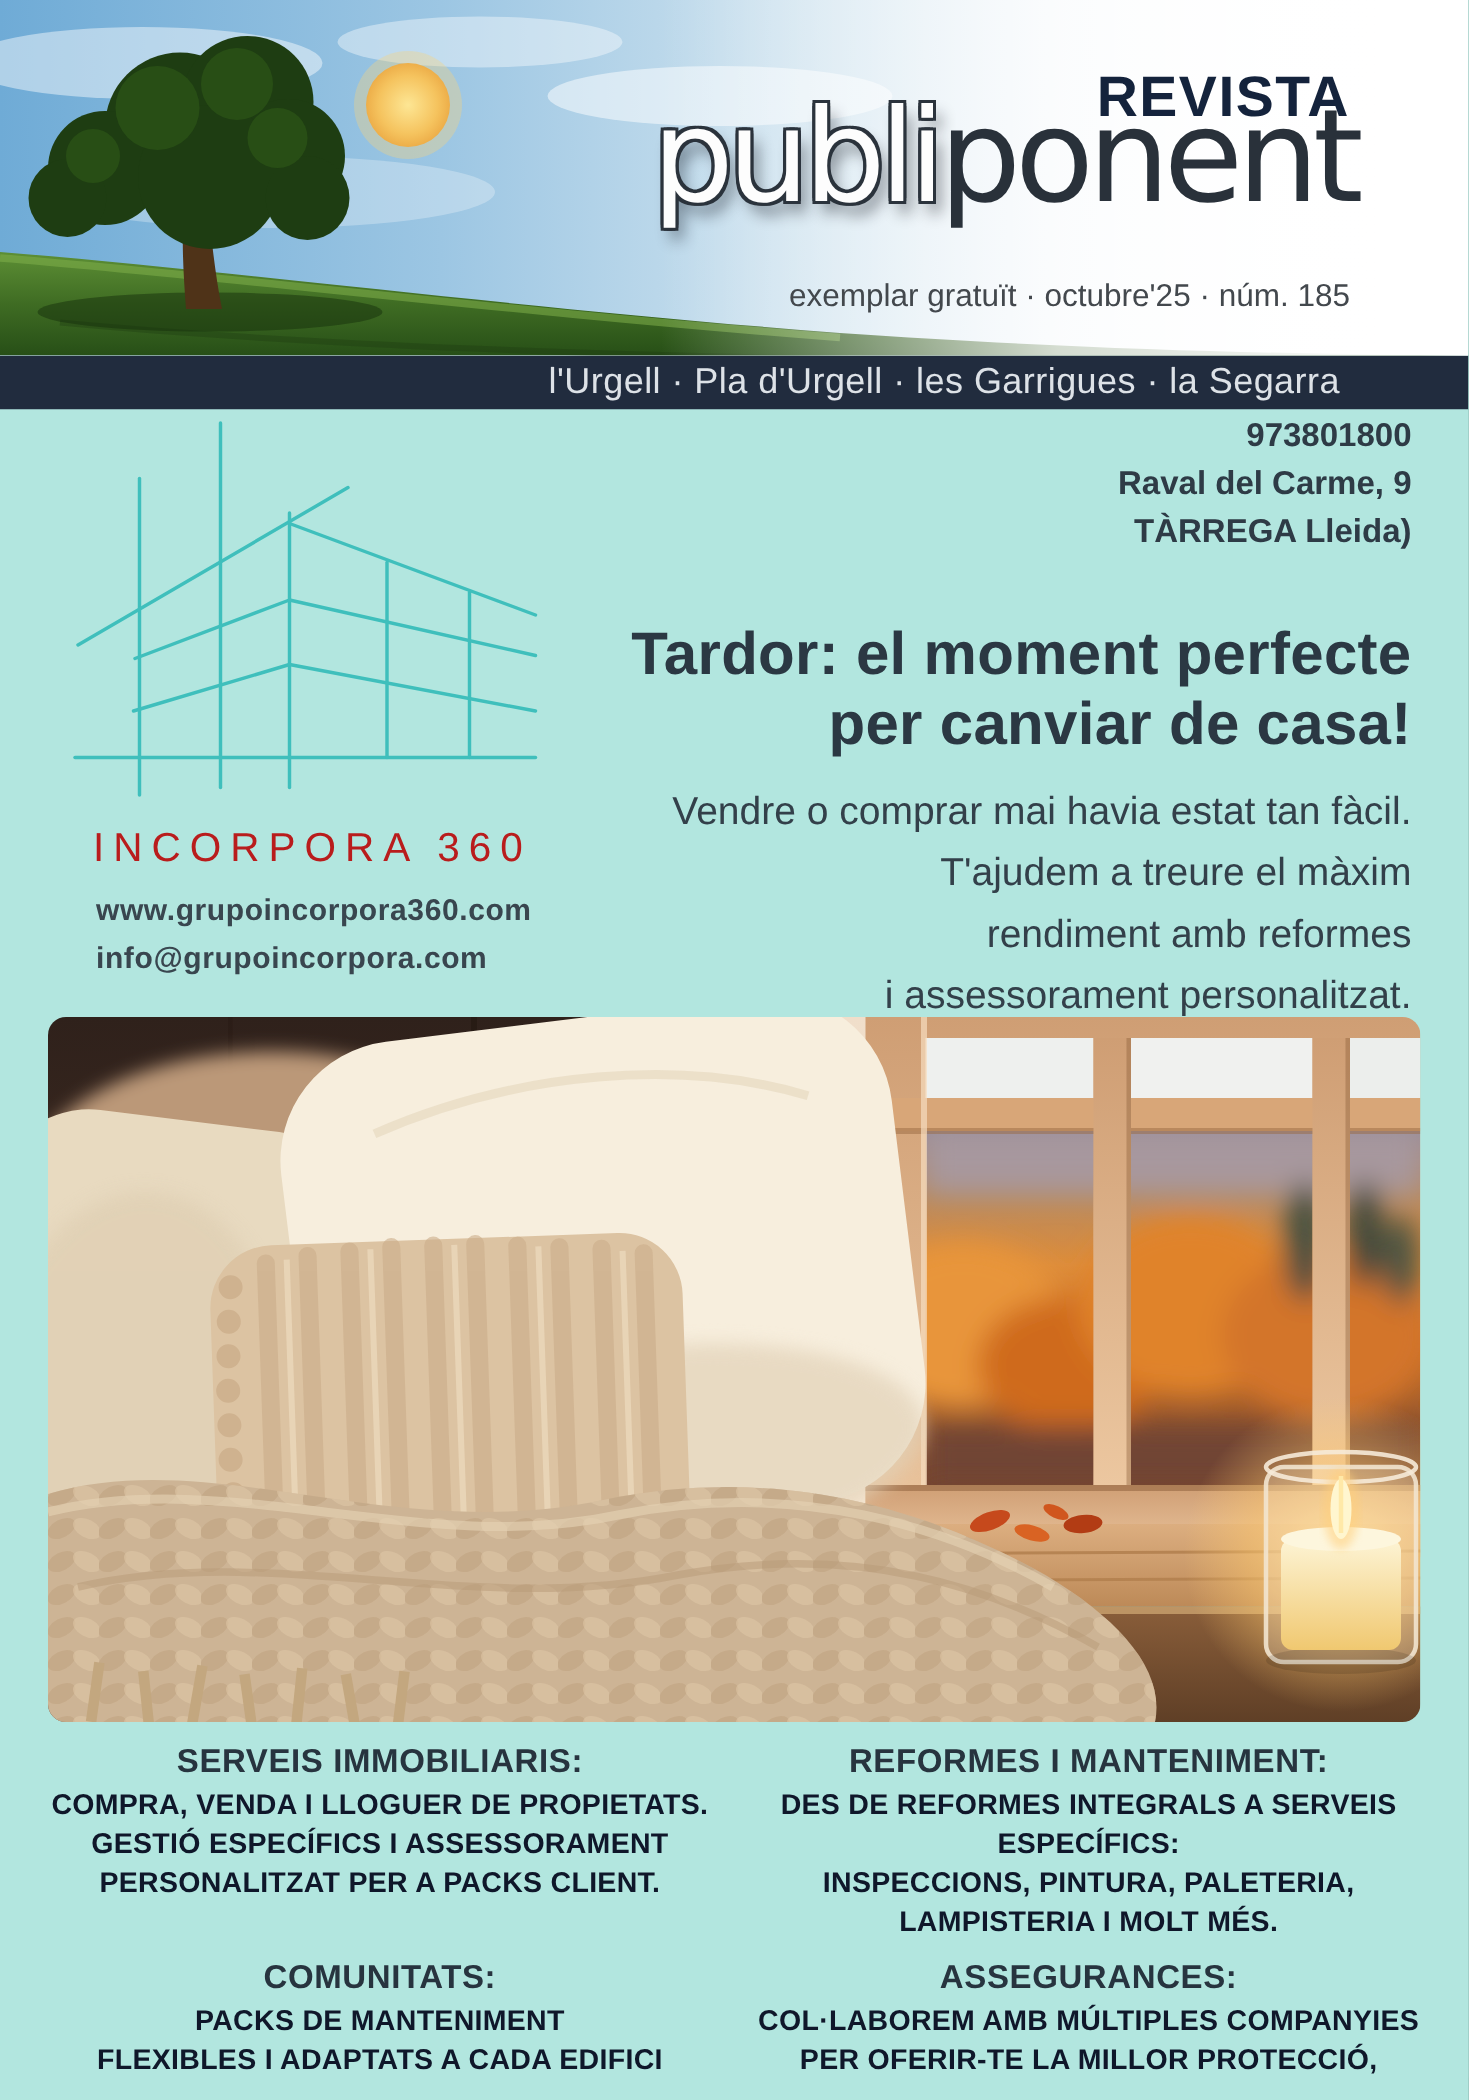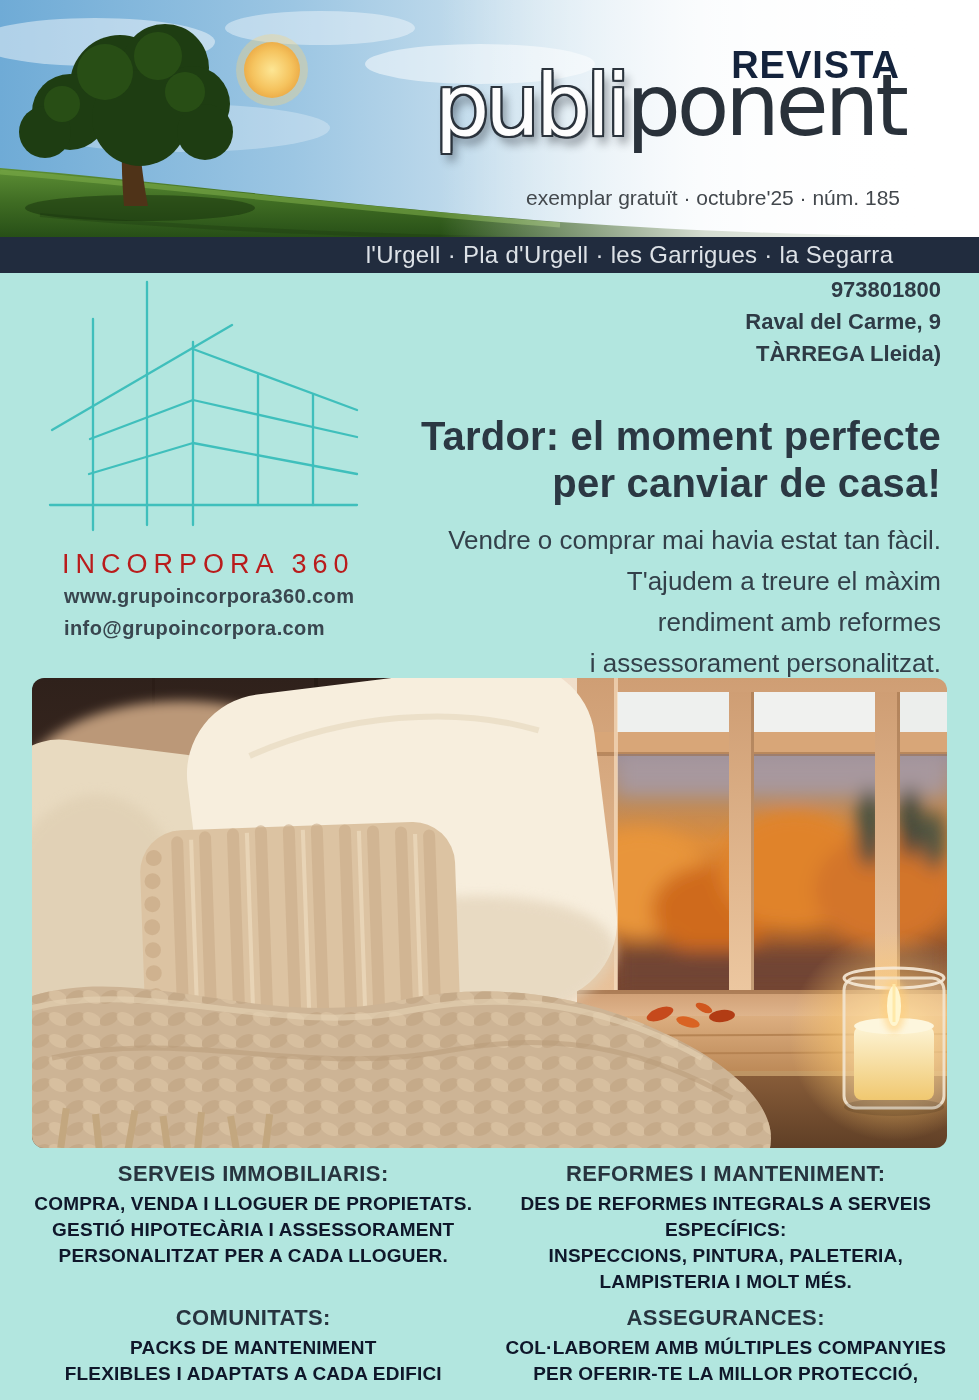--- a/index.html
+++ b/index.html
@@ -22,21 +22,21 @@
   .region-bar{width:979px;height:36px;background:#212c3e;display:flex;align-items:center;
               justify-content:center;padding-left:280px;box-sizing:border-box;}
   .region-bar span{color:#dde2e7;font-size:24px;font-weight:500;letter-spacing:.3px;}
   
   .main{position:relative;width:979px;height:1112px;background:#b2e6df;}
   .contact{position:absolute;top:1px;right:38px;text-align:right;font-size:22px;
            font-weight:600;line-height:1.45;color:#2e3b46;}
   .logo-area{position:absolute;left:40px;top:4px;width:330px;}
   .logo-name{margin-top:6px;padding-left:22px;font-size:27px;font-weight:500;
              letter-spacing:6px;color:#b91c1c;white-space:nowrap;}
-  .logo-links{padding-left:24px;font-size:20px;font-weight:600;
+  .logo-links{margin-top:10px;padding-left:24px;font-size:20px;font-weight:600;
               line-height:1.6;color:#39464f;letter-spacing:.4px;}
   .headline{position:absolute;top:140px;right:38px;text-align:right;font-size:40px;
             font-weight:700;line-height:1.18;color:#2b3843;letter-spacing:.2px;}
   .body-text{position:absolute;top:247px;right:38px;text-align:right;font-size:26px;
              font-weight:500;line-height:1.58;color:#33404a;}
   .photo{position:absolute;left:32px;top:405px;width:915px;height:470px;
          border-radius:12px;overflow:hidden;}
   
   .services{position:absolute;left:0;right:0;top:888px;display:grid;
             grid-template-columns:1fr 1fr;row-gap:10px;column-gap:10px;padding:0 22px;}
@@ -345,22 +345,22 @@
         <ellipse cx="862" cy="328" rx="12" ry="27" fill="#ffcf7a" opacity=".55" filter="url(#f3)"></ellipse>
         <ellipse cx="862" cy="328" rx="7" ry="20" fill="#fff6cf"></ellipse>
         <line x1="862" y1="306" x2="862" y2="344" stroke="#ffe9a8" stroke-width="3"></line>
       </svg>
     </div>
 
     <div class="services">
       <div class="service">
         <div class="title">SERVEIS IMMOBILIARIS:</div>
         <span class="line">COMPRA, VENDA I LLOGUER DE PROPIETATS.</span>
-        <span class="line">GESTIÓ HIPOTECÀRIA I ASSESSORAMENT</span>
-        <span class="line">PERSONALITZAT PER A CADA LLOGUER.</span>
+        <span class="line">GESTIÓ ESPECÍFICS I ASSESSORAMENT</span>
+        <span class="line">PERSONALITZAT PER A PACKS CLIENT.</span>
       </div>
       <div class="service">
         <div class="title">REFORMES I MANTENIMENT:</div>
         <span class="line">DES DE REFORMES INTEGRALS A SERVEIS ESPECÍFICS:</span>
         <span class="line">INSPECCIONS, PINTURA, PALETERIA,</span>
         <span class="line">LAMPISTERIA I MOLT MÉS.</span>
       </div>
       <div class="service">
         <div class="title">COMUNITATS:</div>
         <span class="line">PACKS DE MANTENIMENT</span>

